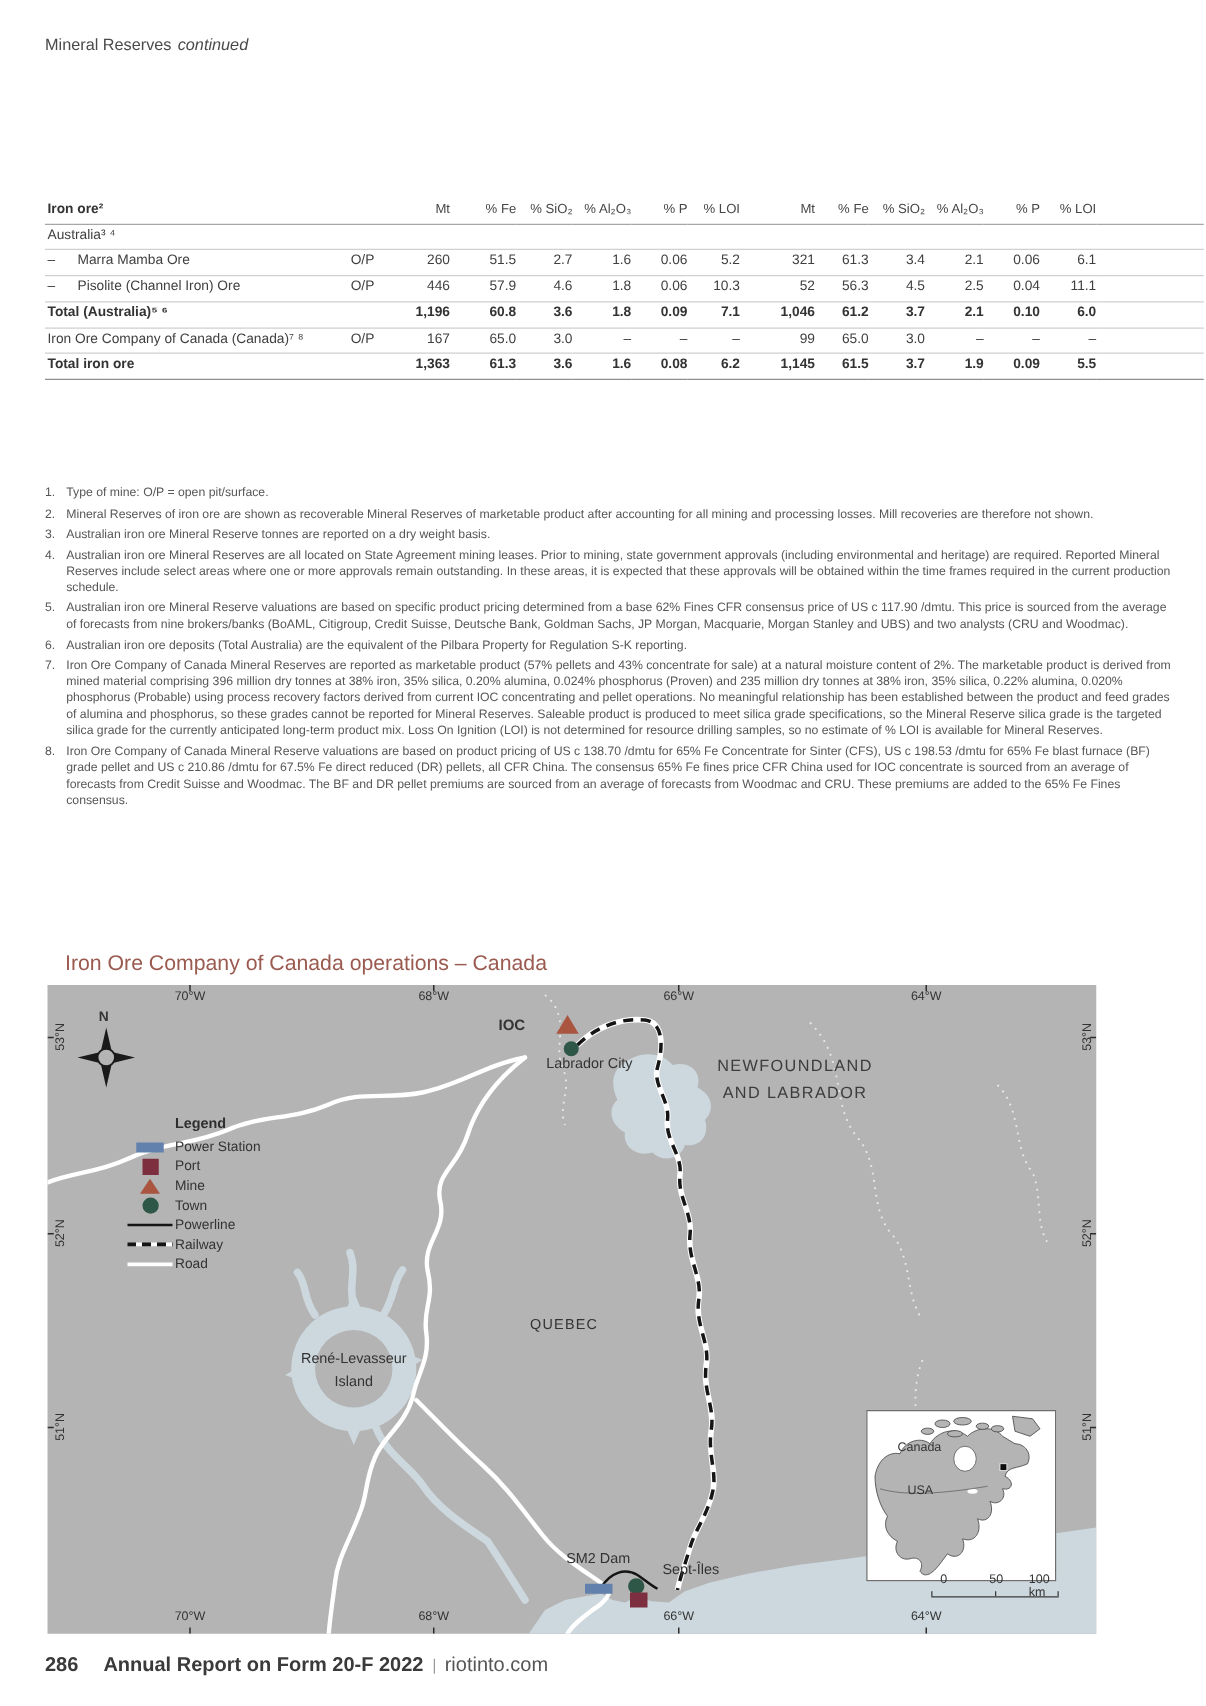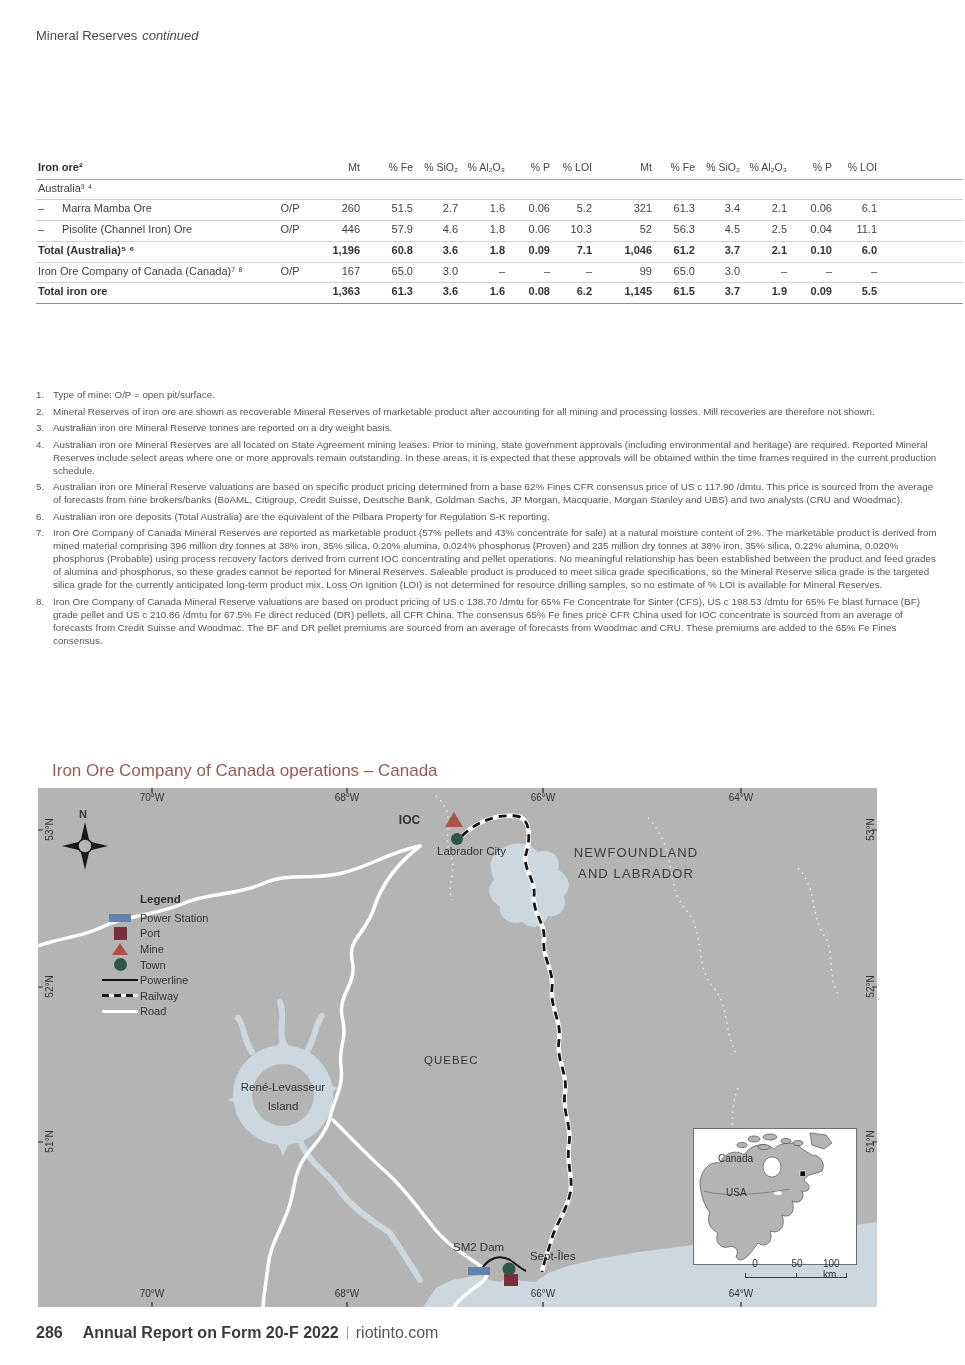--- a/index.html
+++ b/index.html
@@ -62,21 +62,21 @@
   .ic-power-station{width:22px;height:8px;background:var(--power_station,#6281ad);}
   .ic-port{width:13px;height:13px;background:var(--port,#7d2e3f);}
   .ic-mine{width:0;height:0;border-left:8px solid transparent;border-right:8px solid transparent;
            border-bottom:12px solid var(--mine,#a9553f);}
   .ic-town{width:13px;height:13px;border-radius:50%;background:var(--town,#2f5747);}
   .ic-powerline{width:36px;height:2.5px;background:#151515;}
   .ic-railway{width:36px;height:3px;background:repeating-linear-gradient(90deg,#151515 0 7px,#fff 7px 12px);}
   .ic-road{width:36px;height:3.5px;background:#fff;}
 
   
-  .inset{position:absolute;left:655px;top:340px;width:164px;height:137px;background:#fff;
+  .inset{position:absolute;left:655px;top:340px;width:152px;height:137px;background:#fff;
          border:1px solid #6e6e6e;box-sizing:border-box;}
   .inset .map-label{font-size:10px;color:#333;}
   
   .scalebar{position:absolute;left:700px;top:470px;width:130px;height:30px;font-size:10px;color:#333;}
   .sb-line{position:absolute;left:7px;top:19px;width:102px;border-bottom:1.5px solid #3a3a3a;}
   .sb-tick{position:absolute;top:-4px;width:1px;height:4px;background:#3a3a3a;}
   .sb-num{position:absolute;top:0;transform:translateX(-50%);}
 
   
   .footer{position:absolute;left:36px;top:1324px;font-size:16px;color:#3a3a3a;display:flex;align-items:center;}

